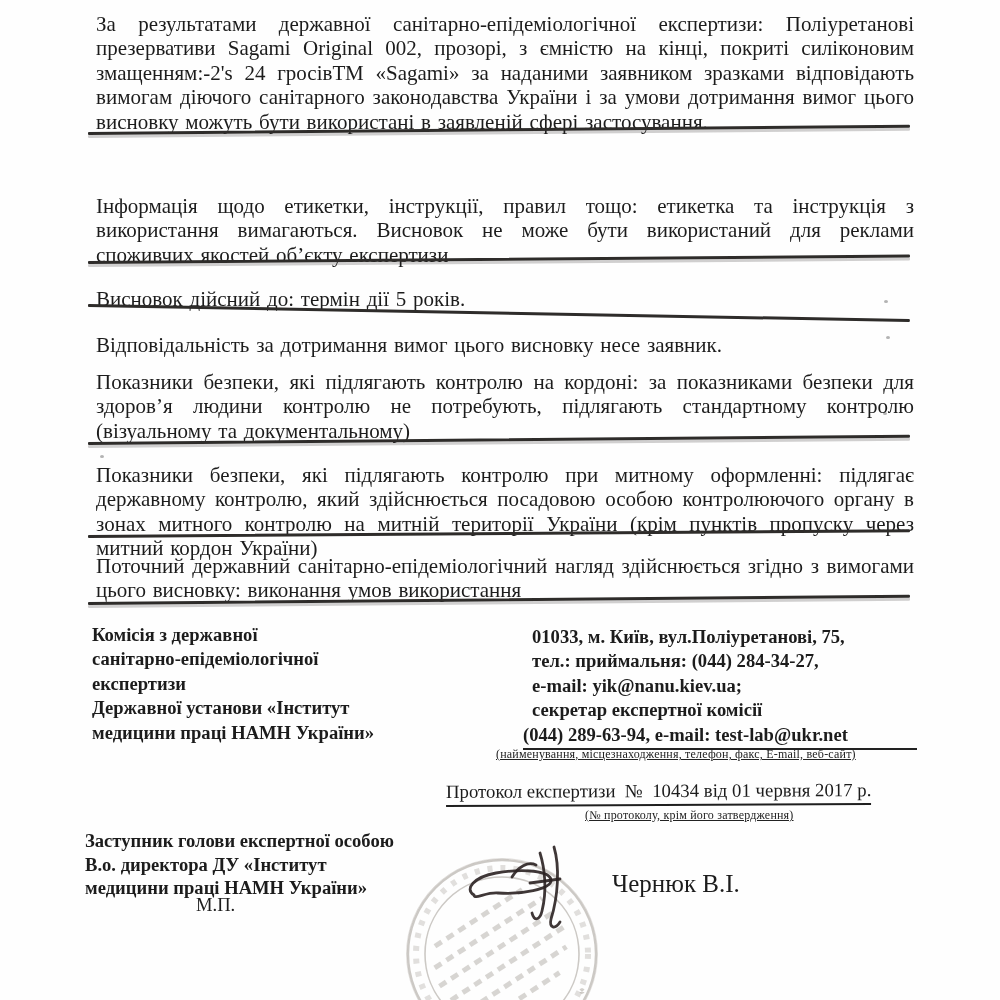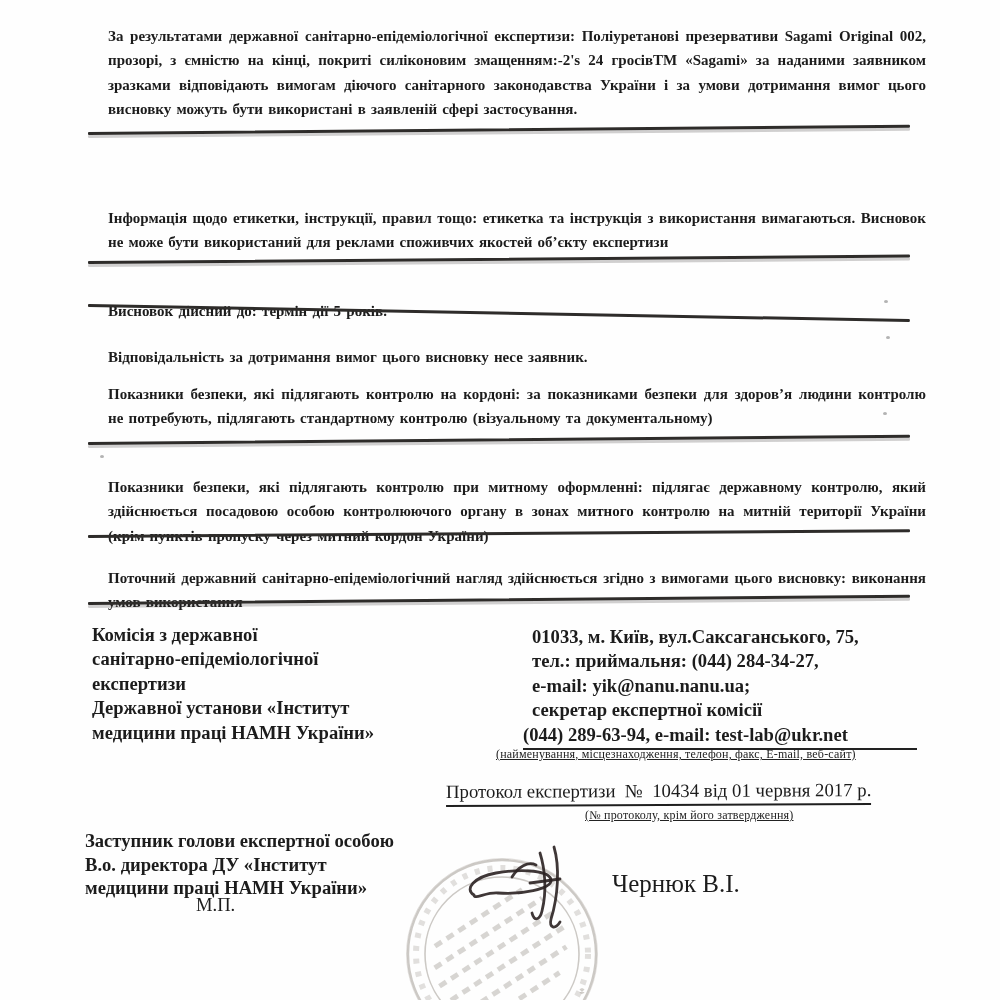--- a/index.html
+++ b/index.html
@@ -8,24 +8,23 @@
     width:1000px;height:1000px;
     background:#fefefe;
     overflow:hidden;
     font-family:"Liberation Serif","DejaVu Serif",serif;
     color:#1c1c1c;
     margin:0 auto;
   }
   .para{
     position:absolute;
     left:92px;width:818px;
-    font-size:15px;line-height:24.4px;
-    margin:16px;
+    font-size:21px;line-height:24.4px;
+    margin:4px;
     word-spacing:1.5px;
-    font-weight:bold;
   }
   .just{text-align:justify;}
   .divider{
     position:absolute;
     left:88px;width:822px;height:2.6px;
     background:#2e2c2a;
     transform-origin:left center;
     border-radius:1px;
   }
   .divider.echo{box-shadow:0 3px 0 rgba(45,42,40,0.22);}
@@ -112,23 +111,23 @@
 
   <p class="col" style="left:92px;top:623px;width:350px;">
     <span>Комісія з державної</span>
     <span>санітарно-епідеміологічної</span>
     <span>експертизи</span>
     <span>Державної установи «Інститут</span>
     <span>медицини праці НАМН України»</span>
   </p>
 
   <p class="col" style="left:532px;top:625px;width:385px;">
-    <span>01033, м. Київ, вул.Саксаганського, 75,</span>
+    <span>01033, м. Київ, вул.Поліуретанові, 75,</span>
     <span>тел.: приймальня: (044) 284-34-27,</span>
-    <span>e-mail: yik@nanu.nanu.ua;</span>
+    <span>e-mail: yik@nanu.kiev.ua;</span>
     <span>секретар експертної комісії</span>
     <span style="margin-left:-9px;">
         <span class="uline">(044) 289-63-94, e-mail: test-lab@ukr.net</span>
       </span>
   </p>
   <div class="small-caption" style="left:496px;top:747px;">(найменування, місцезнаходження, телефон, факс, E-mail, веб-сайт)</div>
 
   <div class="protocol-line">Протокол експертизи  №  10434 від 01 червня 2017 р.</div>
   <div class="small-caption" style="left:585px;top:808px;">(№ протоколу, крім його затвердження)</div>
 

